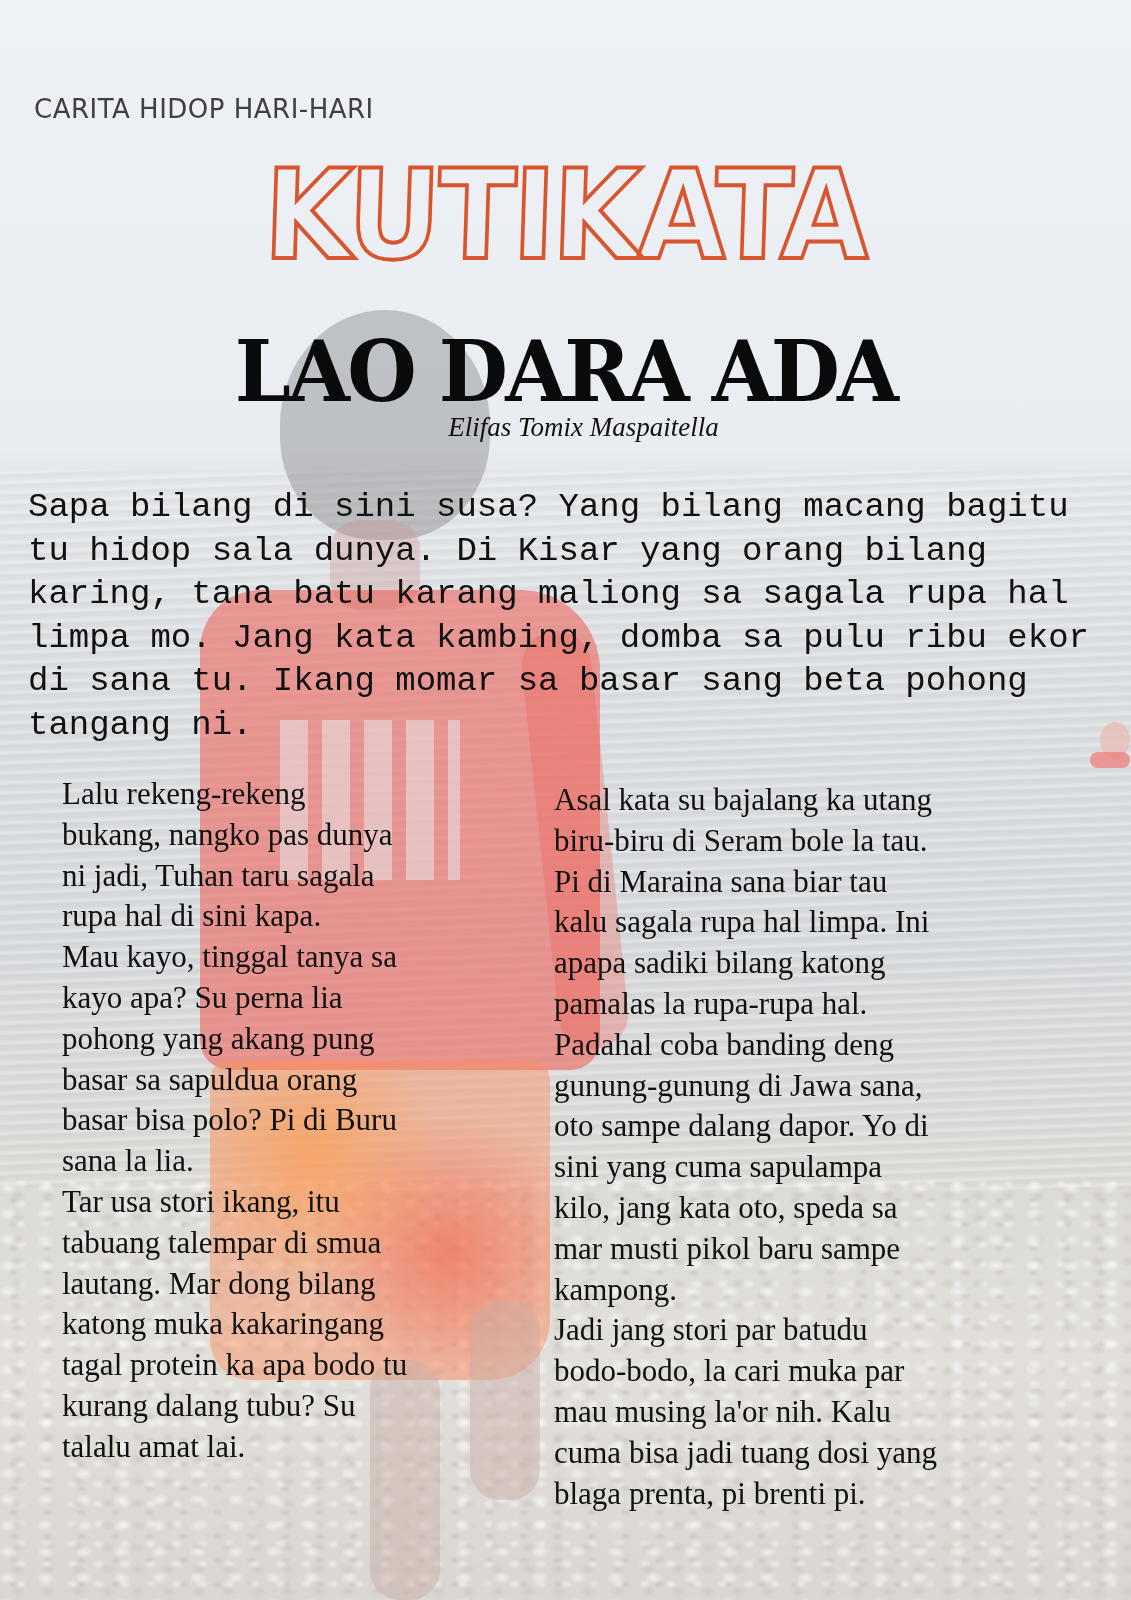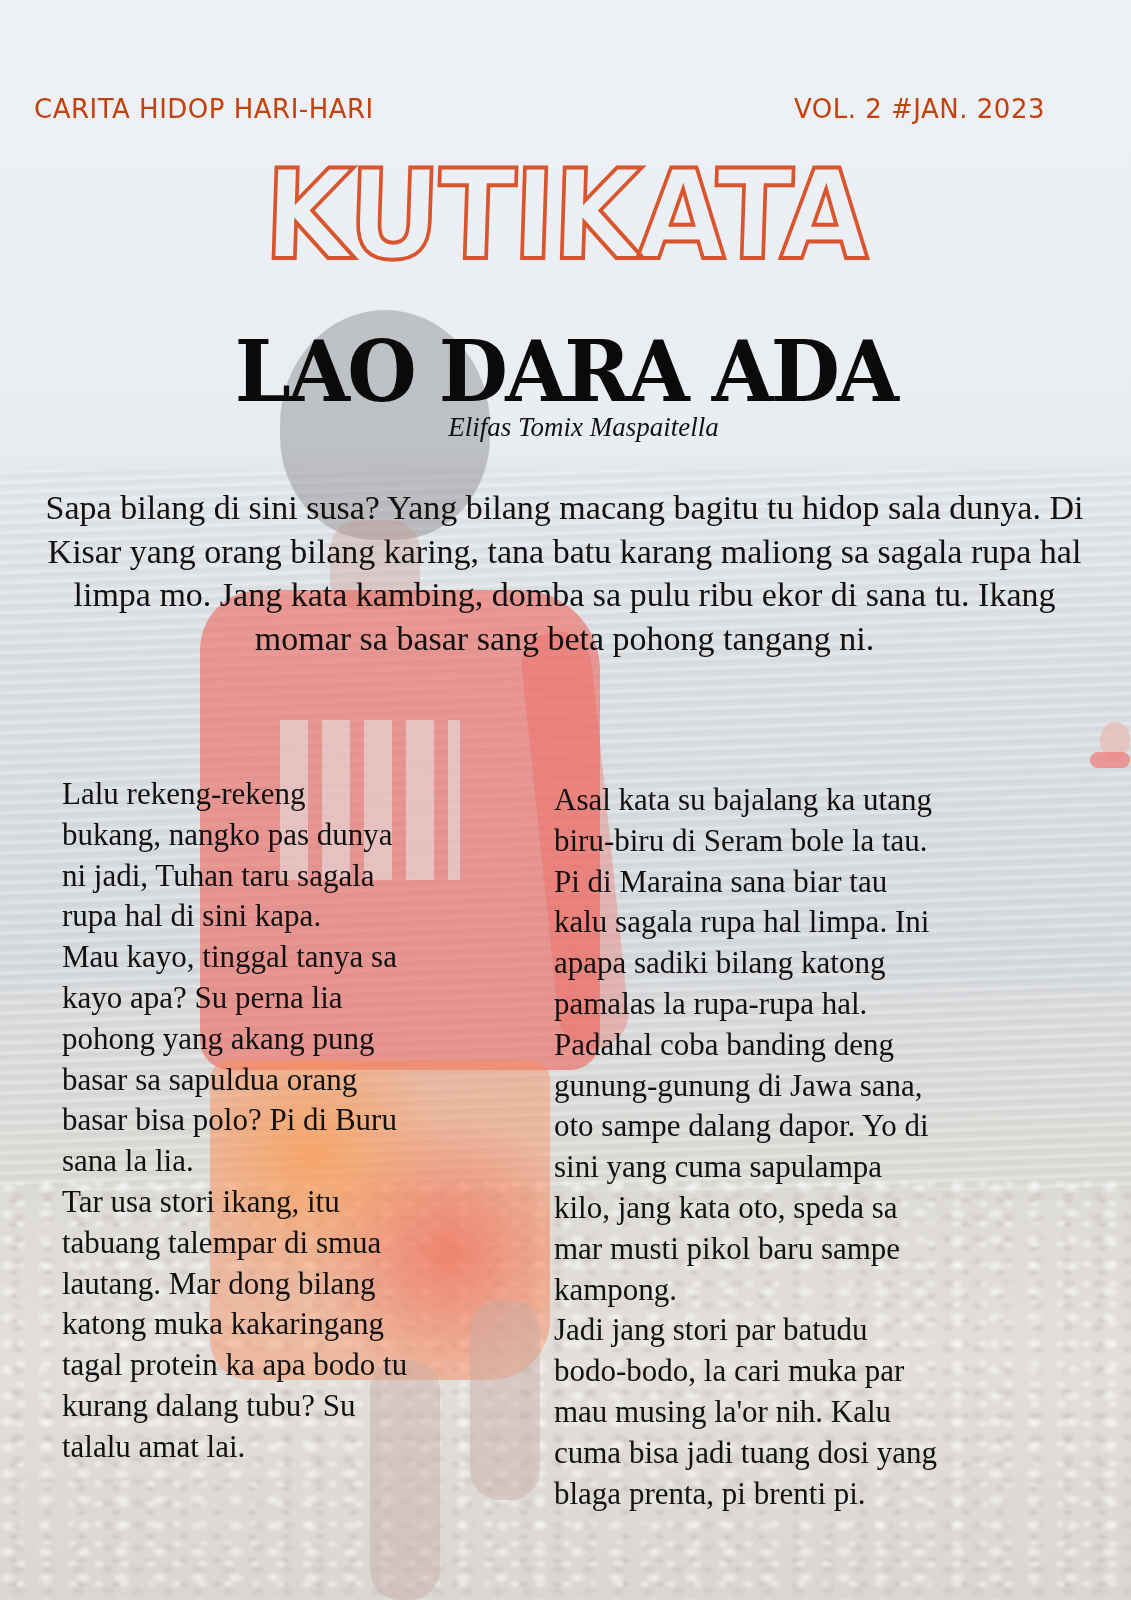--- a/index.html
+++ b/index.html
@@ -72,21 +72,21 @@
     .swimmer {
       position: absolute; left: 1090px; top: 722px; width: 40px; height: 50px;
     }
     .swimmer .h { position: absolute; left: 10px; top: 0; width: 30px; height: 36px; border-radius: 50%; background: rgba(230,190,180,0.8); }
     .swimmer .b { position: absolute; left: 0; top: 30px; width: 40px; height: 16px; border-radius: 10px; background: rgba(240,120,120,0.7); }
 
     .content { position: absolute; inset: 0; }
     .header-left, .header-right {
       position: absolute; top: 94px;
       font-family: "DejaVu Sans", sans-serif; font-size: 26px; letter-spacing: 0.5px;
-      color: #c2410c; font-weight: 500;
+      color: #404040; font-weight: 500;
     }
     .header-left { left: 34px; }
     .header-right { right: 86px; }
     .masthead {
       position: absolute; left: 0; right: 0; top: 150px; text-align: center;
       font-family: "DejaVu Sans", sans-serif; font-weight: bold; font-size: 124px;
       letter-spacing: -3px; color: transparent;
       -webkit-text-stroke: 4px #d9552e;
       transform: scaleX(0.92) skewX(-2deg);
       line-height: 130px;
@@ -94,22 +94,22 @@
     .title {
       position: absolute; left: 0; right: 0; top: 322px; text-align: center;
       font-family: "DejaVu Serif", serif; font-weight: bold; font-size: 84px;
       letter-spacing: -3px; color: #0a0a0a; transform: scaleX(0.95);
     }
     .author {
       position: absolute; left: 0; right: 0; top: 412px; text-align: center;
       font-family: "Liberation Serif", serif; font-style: italic; font-size: 27px; padding-left: 36px;
     }
     .lead {
-      position: absolute; left: 28px; right: 30px; top: 486px; text-align: center;
-      font-family: Liberation Serif, serif; font-size: 34px; line-height: 43.5px;
+      position: absolute; left: 28px; right: 30px; top: 486px; 
+      font-family: Liberation Mono, monospace; font-size: 34px; line-height: 43.5px;
     }
     .col {
       position: absolute; font-family: "Liberation Serif", serif; font-size: 31px; line-height: 40.8px;
       white-space: pre-line;
     }
     .col.left { left: 62px; top: 774px; width: 440px; }
     .col.right { left: 554px; top: 780px; width: 480px; }
   </style>
 </head>
 <body>
@@ -128,21 +128,20 @@
     <div class="leg r"></div>
   </div>
   <div class="swimmer">
     <div class="h"></div>
     <div class="b"></div>
   </div>
 </div>
 
 <div class="content">
   <div class="header-left">CARITA HIDOP HARI-HARI</div>
-  <div class="header-right">VOL. 2 #JAN. 2023</div>
   <div class="masthead">KUTIKATA</div>
   <div class="title">LAO DARA ADA</div>
   <div class="author">Elifas Tomix Maspaitella</div>
   <div class="lead">Sapa bilang di sini susa? Yang bilang macang bagitu tu hidop sala dunya. Di Kisar yang orang bilang karing, tana batu karang maliong sa sagala rupa hal limpa mo. Jang kata kambing, domba sa pulu ribu ekor di sana tu. Ikang momar sa basar sang beta pohong tangang ni.</div>
   <div class="col right">Asal kata su bajalang ka utang
 biru-biru di Seram bole la tau.
 Pi di Maraina sana biar tau
 kalu sagala rupa hal limpa. Ini
 apapa sadiki bilang katong
 pamalas la rupa-rupa hal.

